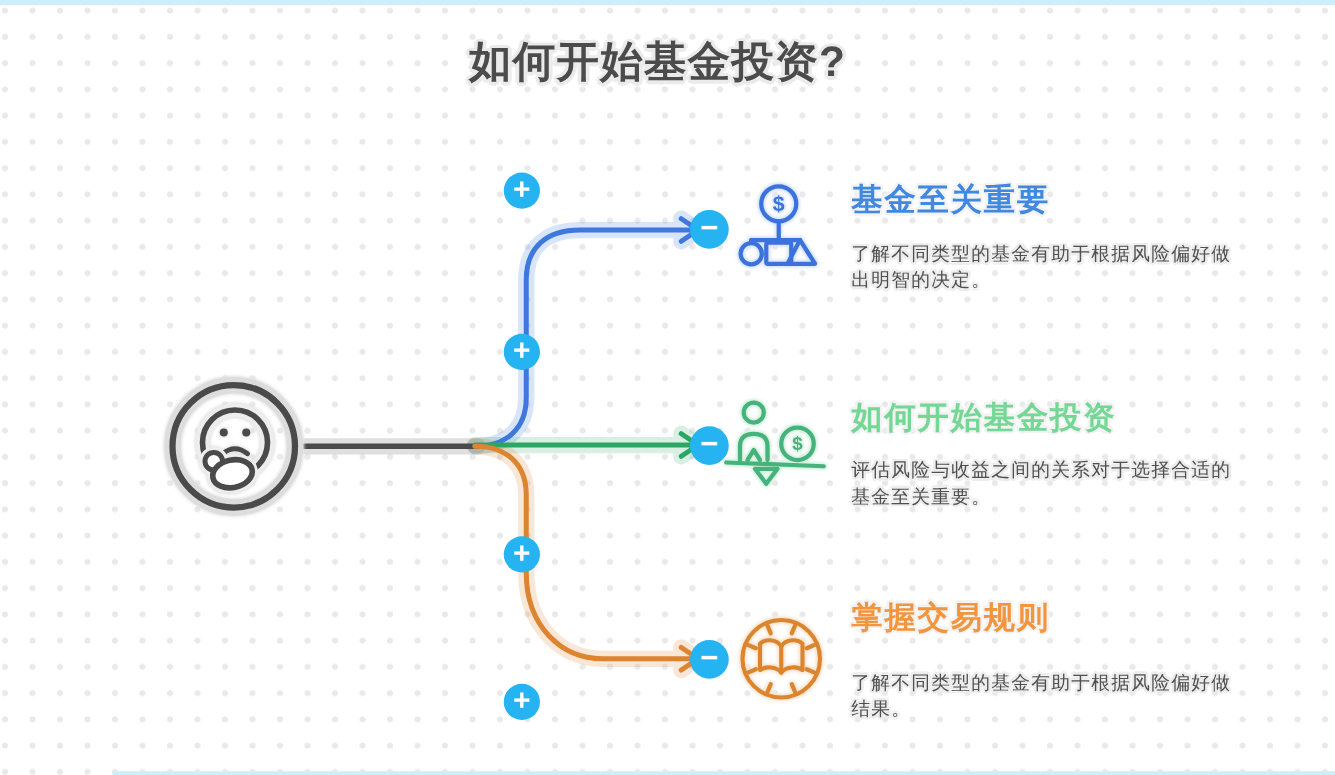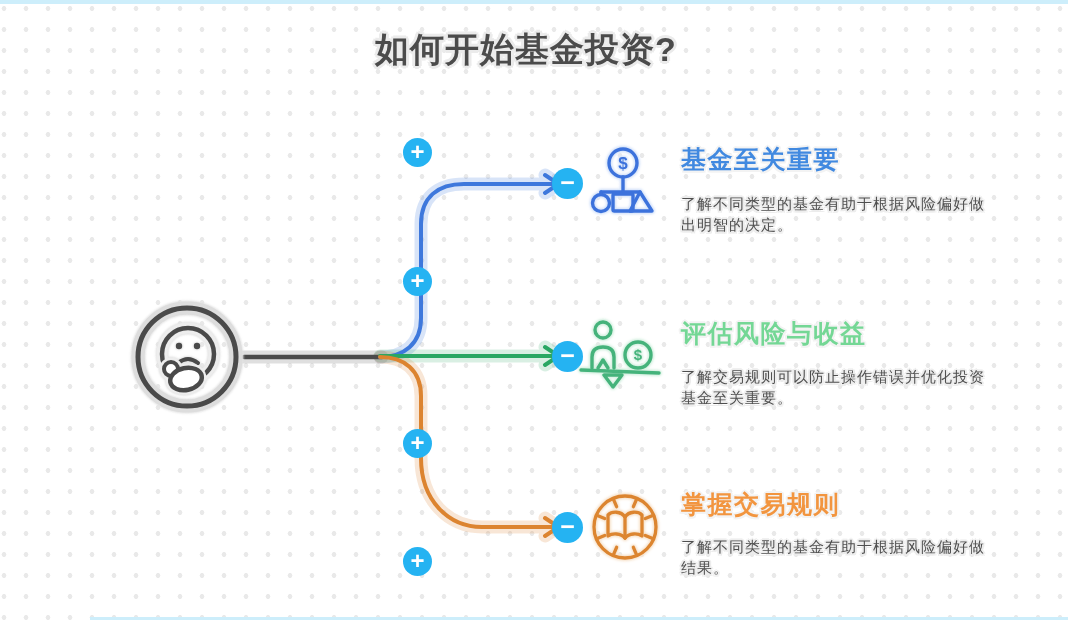--- a/index.html
+++ b/index.html
@@ -132,40 +132,40 @@
       <g fill="none" stroke="#45b37b" stroke-width="3.4" stroke-linecap="round" stroke-linejoin="round">
         <circle cx="25" cy="16" r="8"></circle>
         <path d="M14 54 V43 Q14 33 25 33 Q36 33 36 43 V54"></path>
         <path d="M20 54 L25 46 L30 54"></path>
         <circle cx="60" cy="41" r="13"></circle>
         <path d="M3 56 L81 59"></path>
         <path d="M26 61 L44 61 L35 73 Z"></path>
       </g>
       <text x="60" y="46" text-anchor="middle" font-size="15" font-weight="bold" fill="#45b37b" font-family="Liberation Sans, DejaVu Sans, sans-serif">$</text>
     </svg>
-    <div class="node-title c-green" style="top:317px;">评估风险与收益</div>
-    <div class="node-desc" style="top:366px;">了解交易规则可以防止操作错误并优化投资
+    <div class="node-title c-green" style="top:317px;">如何开始基金投资</div>
+    <div class="node-desc" style="top:366px;">评估风险与收益之间的关系对于选择合适的
 基金至关重要。</div>
   </div>
 
   <div>
     <svg class="branch-icon halo-orange" style="left:588px;top:490px;" width="74" height="74" viewBox="0 0 74 74">
       <g fill="none" stroke="#dc8530" stroke-width="3.3" stroke-linecap="round" stroke-linejoin="round">
         <circle cx="37" cy="37" r="31"></circle>
         <path d="M64.7 48.5 L57.3 45.4"></path>
         <path d="M48.5 64.7 L45.4 57.3"></path>
         <path d="M25.5 64.7 L28.6 57.3"></path>
         <path d="M9.3 48.5 L16.7 45.4"></path>
         <path d="M9.3 25.5 L16.7 28.6"></path>
         <path d="M25.5 9.3 L28.6 16.7"></path>
         <path d="M48.5 9.3 L45.4 16.7"></path>
         <path d="M64.7 25.5 L57.3 28.6"></path>
         <path d="M37 27 C33 21 24 21 20 25 L20 46 C24 43 33 43 37 48"></path>
         <path d="M37 27 C41 21 50 21 54 25 L54 46 C50 43 41 43 37 48"></path>
         <path d="M37 27 L37 48"></path>
       </g>
     </svg>
-    <div class="node-title c-orange" style="top:488px;">掌握交易规则</div>
+    <div class="node-title c-orange" style="top:477px;">掌握交易规则</div>
     <div class="node-desc" style="top:536px;">了解不同类型的基金有助于根据风险偏好做
 结果。</div>
   </div>
 
 </div>
 
 </body></html>

